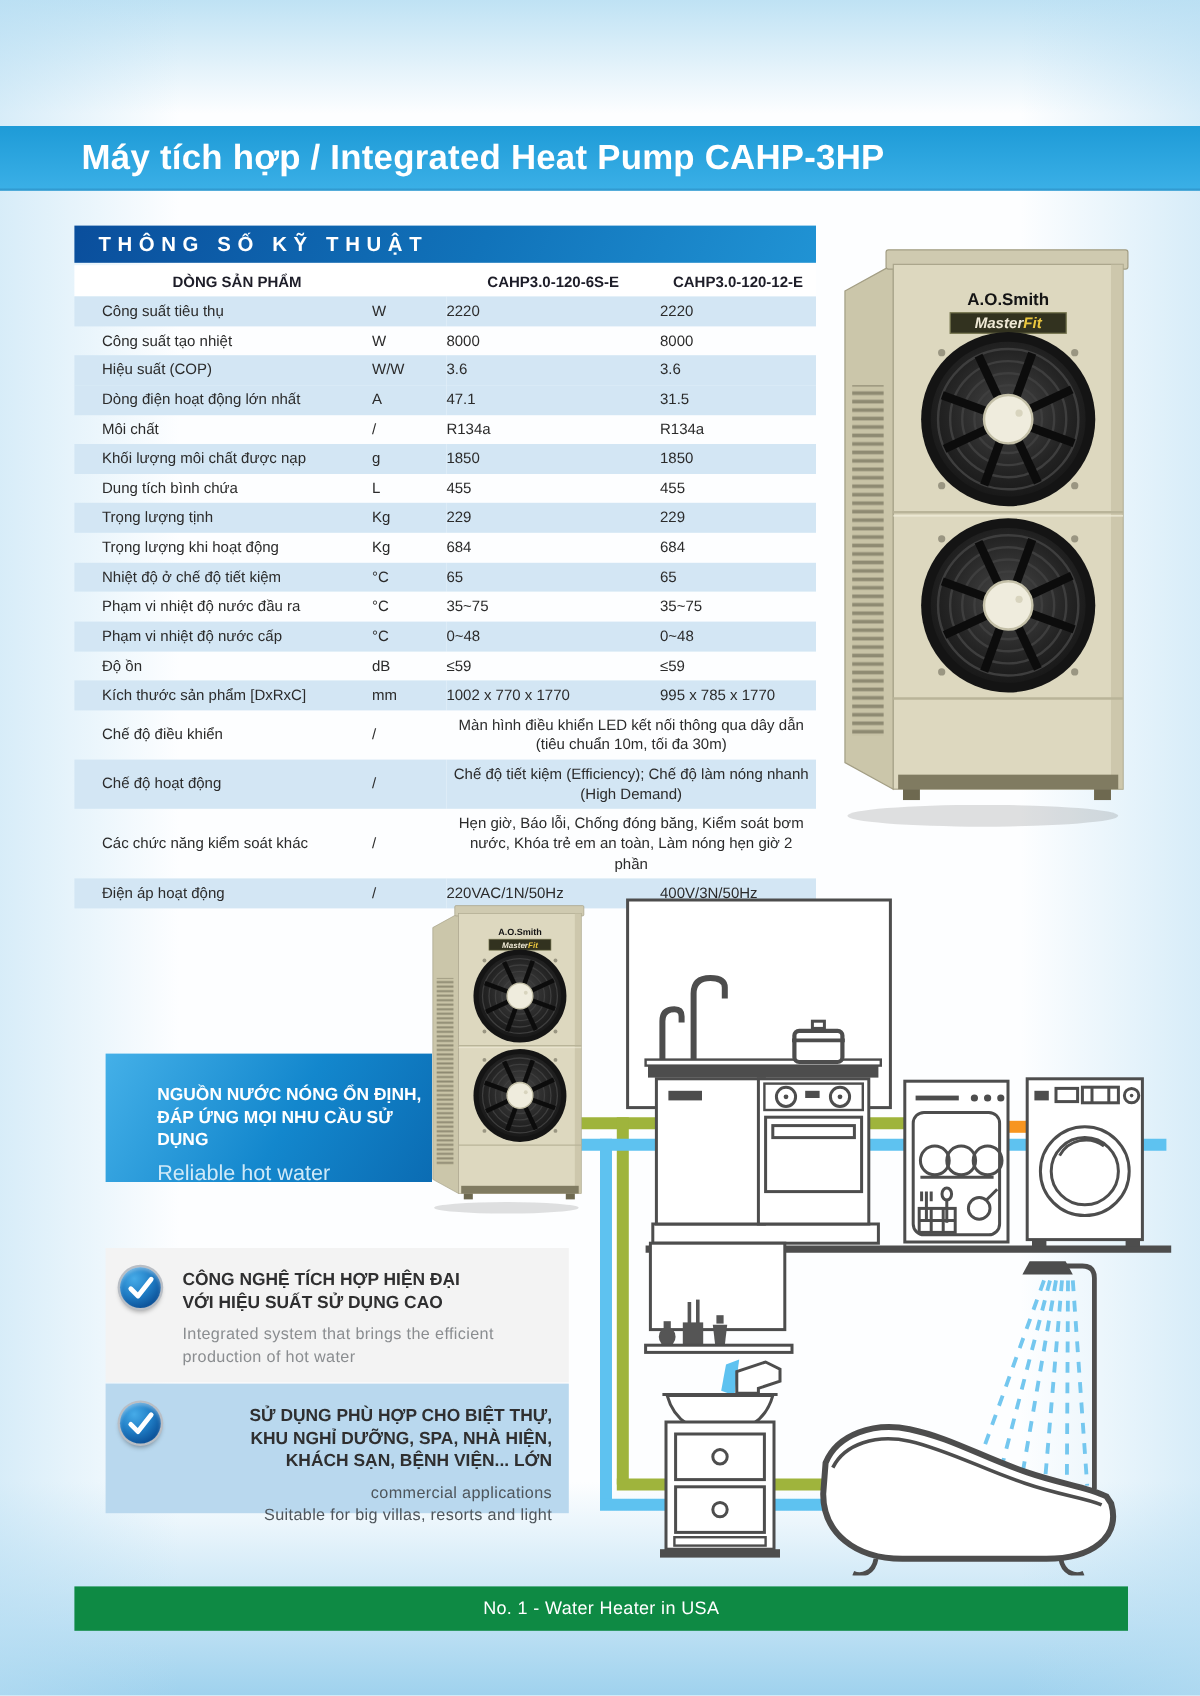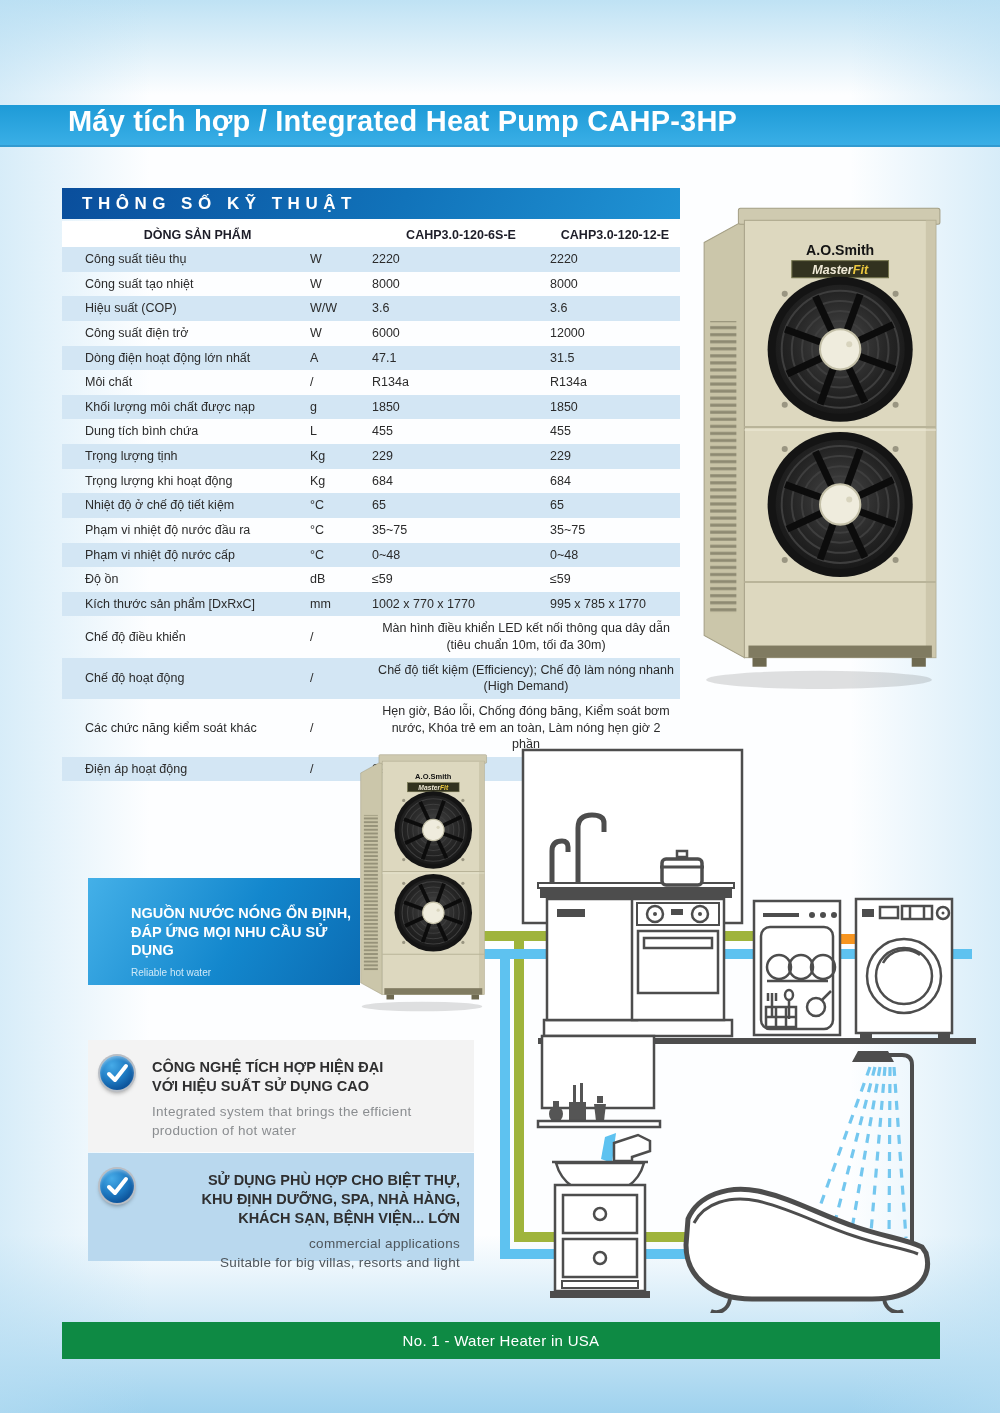--- a/index.html
+++ b/index.html
@@ -5,24 +5,24 @@
   html,body{margin:0;padding:0;background:#eaf5fb;}
   #page{
     position:relative;width:1000px;height:1413px;margin:0 auto;overflow:hidden;
     font-family:"Liberation Sans","DejaVu Sans",sans-serif;color:#2b2b2b;
     background:
       linear-gradient(90deg, rgba(184,222,243,.55) 0, rgba(255,255,255,0) 150px, rgba(255,255,255,0) 850px, rgba(184,222,243,.55) 100%),
       linear-gradient(180deg, #bfe2f4 0, #fdfeff 95px, #fdfeff 1235px, #9fd2ee 100%);
   }
   
   .title-bar{
-    position:absolute;left:0;top:105px;width:100%;height:42px;
+    position:absolute;left:0;top:105px;width:100%;height:54px;
     background:linear-gradient(180deg,#1e9bd7,#3bb0e7);
     box-shadow:inset 0 -2px 0 rgba(10,60,110,.18);
-    display:flex;
+    display:flex;align-items:center;
   }
   .title-bar h1{margin:0 0 0 68px;font-size:29px;font-weight:bold;color:#fff;letter-spacing:.2px;}
   
   .spec{position:absolute;left:62px;top:188px;width:618px;}
   .spec-bar{
     height:31px;background:linear-gradient(115deg,#0a4e9c 0%,#1173ba 55%,#2093d4 100%);
     color:#fff;font-weight:bold;font-size:17px;letter-spacing:5.5px;
     display:flex;align-items:center;padding-left:20px;box-sizing:border-box;
   }
   table.spec-table{border-collapse:collapse;width:618px;table-layout:fixed;margin-top:2px;}
@@ -42,21 +42,21 @@
   
   .product-photo{position:absolute;left:688px;top:190px;}
   .scene{position:absolute;left:300px;top:733px;}
   
   .callout{
     position:absolute;left:88px;top:878px;width:272px;height:107px;z-index:3;
     background:linear-gradient(120deg,#44b0e8 0%,#1387cd 55%,#0b6cb3 100%);
     color:#fff;box-sizing:border-box;padding:26px 0 0 43px;
   }
   .callout .cl-head{font-size:14.5px;font-weight:bold;line-height:1.28;}
-  .callout .cl-sub{font-size:10px;color:#cfe9f8;margin-top:7px;}
+  .callout .cl-sub{font-size:18px;color:#cfe9f8;margin-top:7px;}
   
   .feature{position:absolute;left:88px;width:386px;box-sizing:border-box;padding:18px 14px 14px 64px;z-index:3;}
   .feature.f1{top:1040px;height:112px;background:#f3f3f3;}
   .feature.f2{top:1153px;height:108px;background:#b9d8ee;text-align:right;}
   .check-badge{
     position:absolute;left:12px;top:16px;width:34px;height:34px;border-radius:50%;
     background:radial-gradient(circle at 35% 28%, #46abe8 0%, #1f7cc4 45%, #0b5097 78%, #083a74 100%);
     box-shadow:0 0 0 2px #b9bec5, 0 3px 4px rgba(0,0,0,.35), inset 0 2px 3px rgba(255,255,255,.35);
   }
   .check-badge svg{position:absolute;left:0;top:0;}
@@ -169,26 +169,20 @@
             <td class="c-unit">W</td>
             <td class="c-v1">8000</td>
             <td class="c-v2">8000</td>
           </tr>
           <tr class="stripe">
             <td class="c-label">Hiệu suất (COP)</td>
             <td class="c-unit">W/W</td>
             <td class="c-v1">3.6</td>
             <td class="c-v2">3.6</td>
           </tr>
-          <tr>
-            <td class="c-label">Công suất điện trở</td>
-            <td class="c-unit">W</td>
-            <td class="c-v1">6000</td>
-            <td class="c-v2">12000</td>
-          </tr>
           <tr class="stripe">
             <td class="c-label">Dòng điện hoạt động lớn nhất</td>
             <td class="c-unit">A</td>
             <td class="c-v1">47.1</td>
             <td class="c-v2">31.5</td>
           </tr>
           <tr>
             <td class="c-label">Môi chất</td>
             <td class="c-unit">/</td>
             <td class="c-v1">R134a</td>
@@ -428,21 +422,21 @@
   </div>
 
   <div class="feature f2">
     <span class="check-badge">
       <svg width="34" height="34" viewBox="0 0 34 34">
           <path d="M9,18 L15,24 L26,10" fill="none" stroke="#fff" stroke-width="4" stroke-linecap="round" stroke-linejoin="round"></path>
         </svg>
     </span>
     <div class="fhead">
       <div>SỬ DỤNG PHÙ HỢP CHO BIỆT THỰ,</div>
-      <div>KHU ĐỊNH DƯỠNG, SPA, NHÀ HÀNG,</div>
+      <div>KHU NGHỈ DƯỠNG, SPA, NHÀ HIỆN,</div>
       <div>KHÁCH SẠN, BỆNH VIỆN... LỚN</div>
     </div>
     <div class="fbody">
       <div>commercial applications</div>
       <div>Suitable for big villas, resorts and light</div>
     </div>
   </div>
 
   <div class="footer-bar">
     <span>No. 1 - Water Heater in USA</span>

